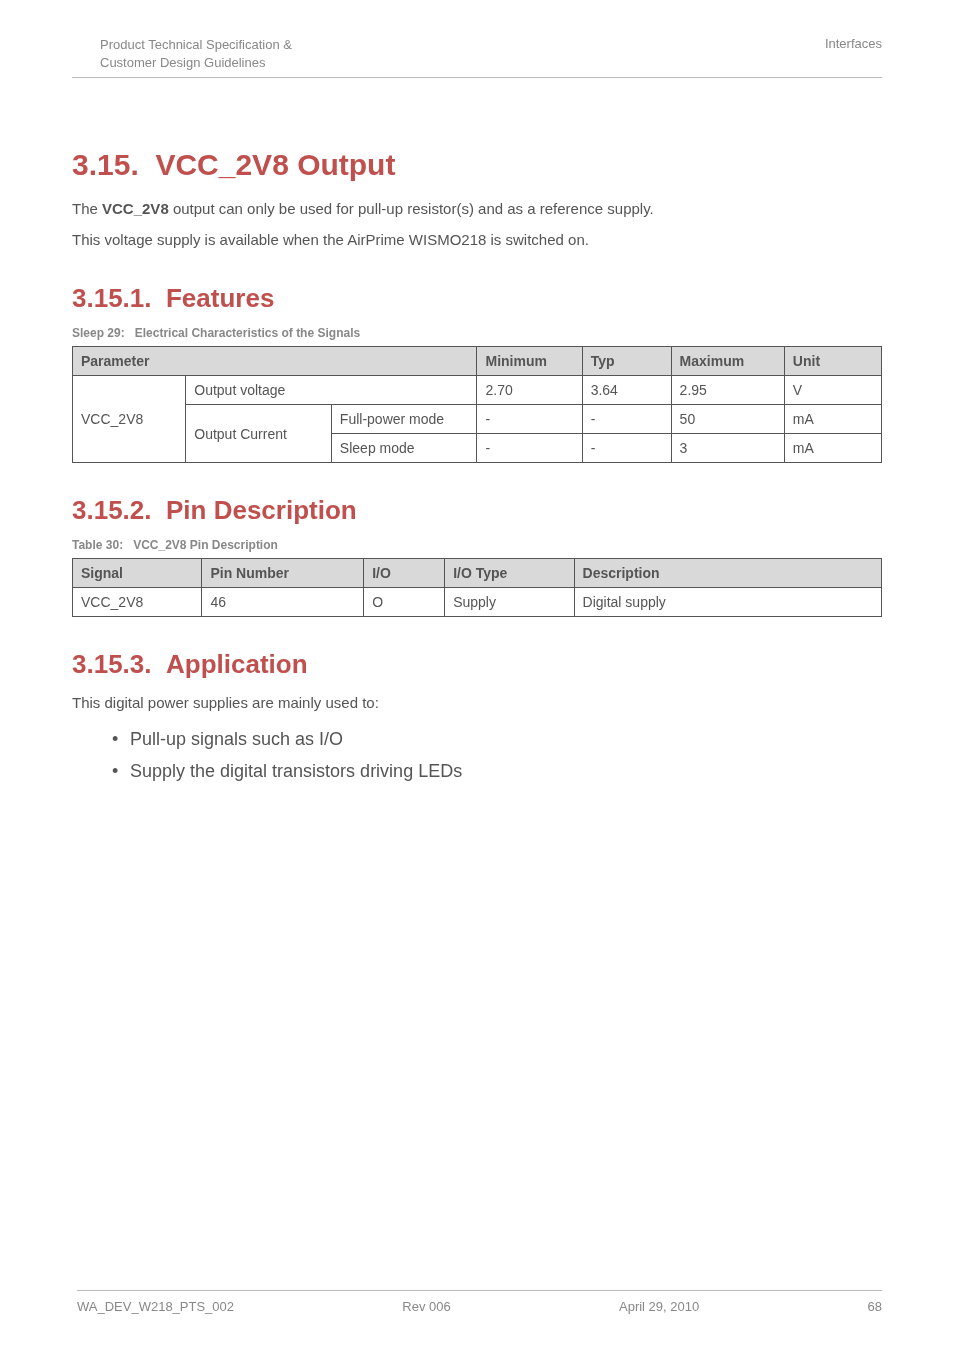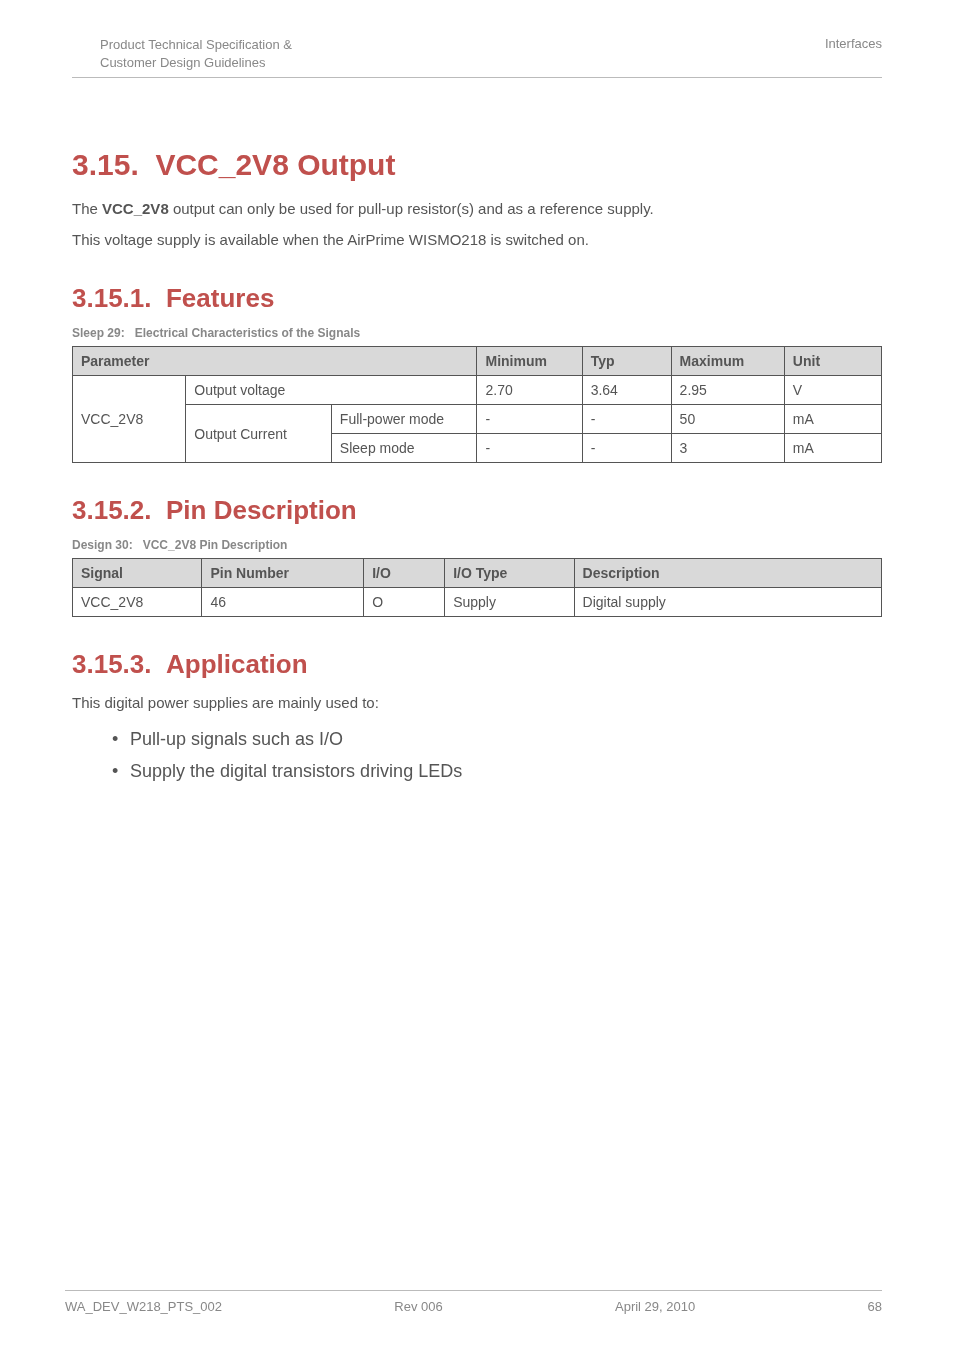--- a/index.html
+++ b/index.html
@@ -84,21 +84,21 @@
   }
   ul.bullets li::before {
     content: "•";
     position: absolute;
     left: 0;
     top: 0;
   }
   .footer {
     position: absolute;
     bottom: 36px;
-    left: 65px;
+    left: 77px;
     right: 72px;
     margin-top: 6px;
   }
   .footer-rule {
     border: none;
     border-top: 1px solid #bbb;
     margin-bottom: 8px;
   }
   .footer-row {
     display: flex;
@@ -174,21 +174,21 @@
     <td>3</td>
     <td>mA</td>
   </tr>
 </tbody>
   </table>
 
 <h2 class="section-h2">
   <span>3.15.2.</span>&nbsp;&nbsp;<span>Pin Description</span>
 </h2>
 <p class="table-caption">
-  <b>Design 30:</b>&nbsp;&nbsp;&nbsp;<b>VCC_2V8 Pin Description</b>
+  <b>Table 30:</b>&nbsp;&nbsp;&nbsp;<b>VCC_2V8 Pin Description</b>
 </p>
 <table class="data">
   <colgroup>
     <col style="width:16%">
       <col style="width:20%">
       <col style="width:10%">
       <col style="width:16%">
       <col style="width:38%">
   </colgroup>
   <tbody>

